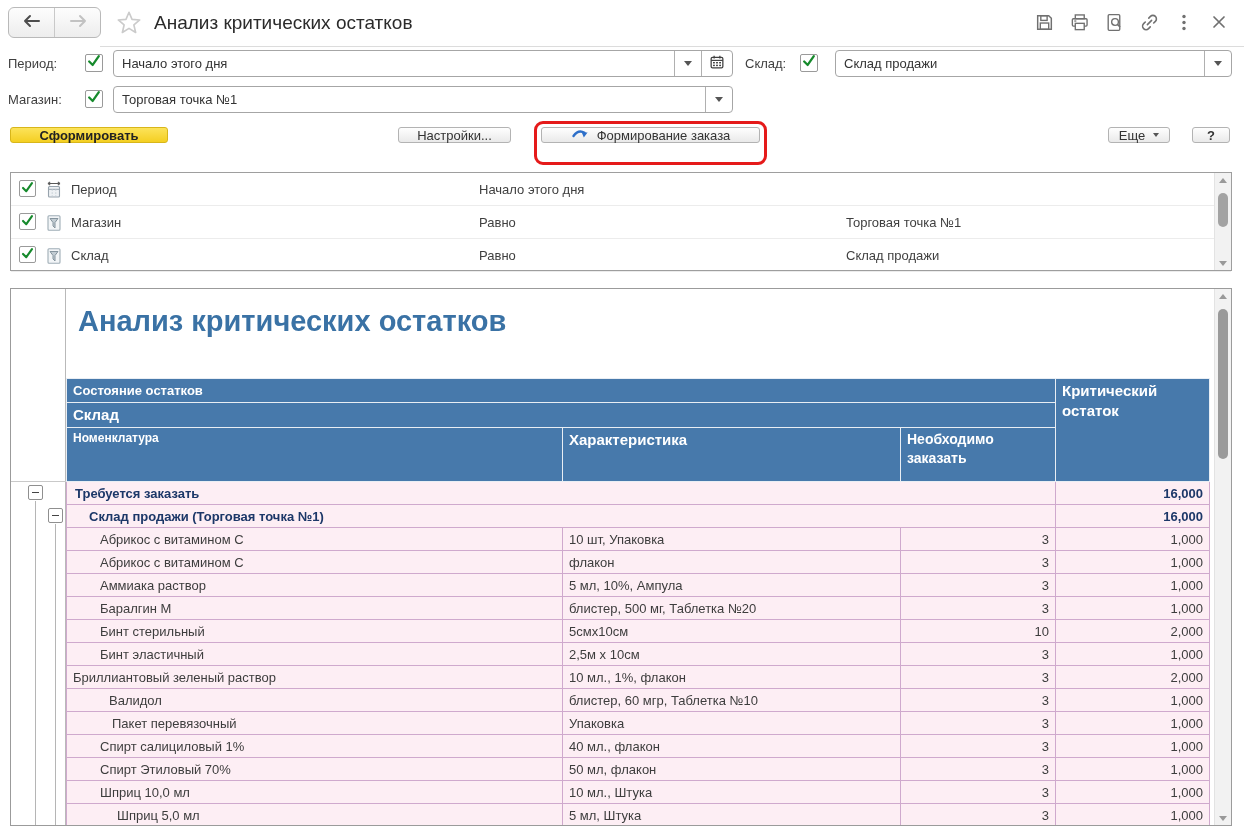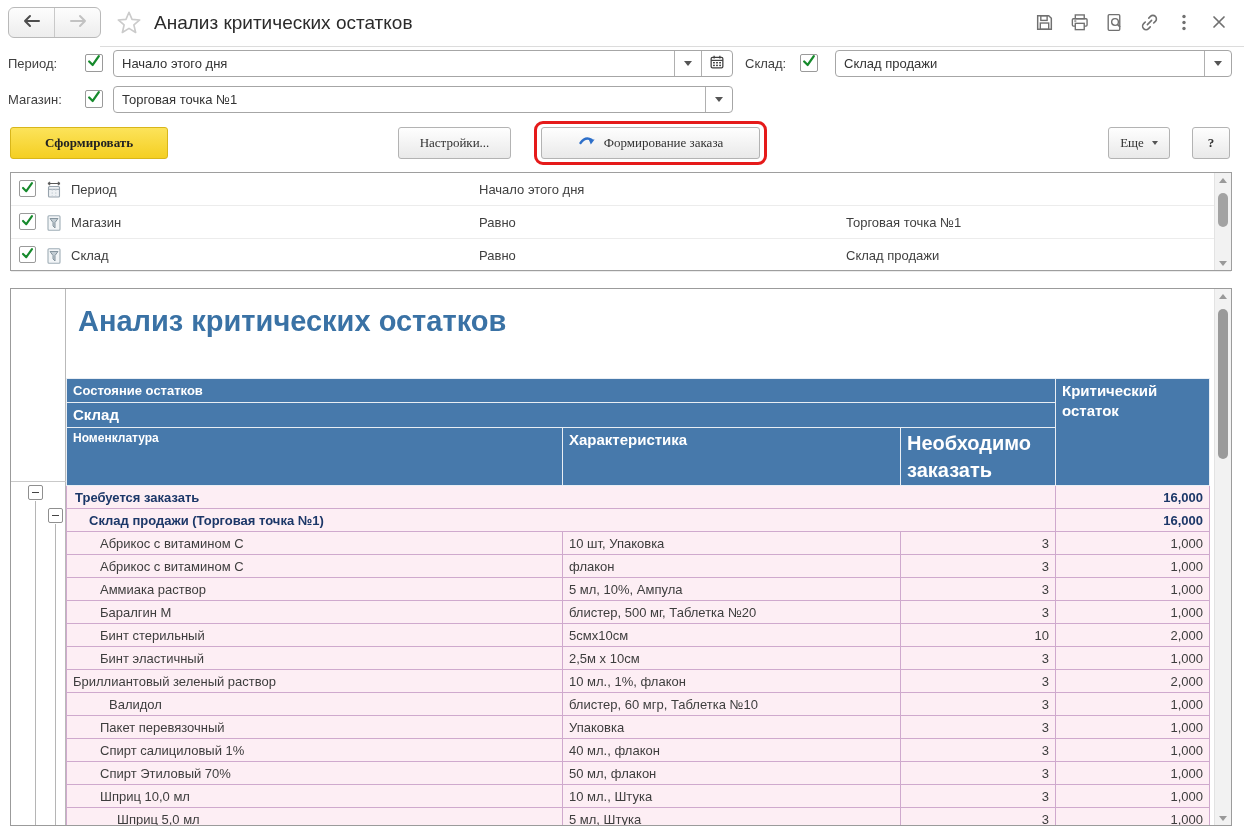--- a/index.html
+++ b/index.html
@@ -24,23 +24,23 @@
     background:#fff; display:flex; align-items:center; justify-content:center; cursor:pointer; }
   .combo { position:absolute; height:27px; border:1px solid #a6a6a6; border-radius:4px; background:#fff; }
   .combo .txt { position:absolute; left:8px; top:0; right:60px; line-height:25px; font-size:13px;
     color:#333; white-space:nowrap; overflow:hidden; }
   .combo .zone { position:absolute; top:0; height:100%; border-left:1px solid #b0b0b0;
     display:flex; align-items:center; justify-content:center; cursor:pointer; }
   .caret { width:0; height:0; border-left:4px solid transparent; border-right:4px solid transparent;
     border-top:5px solid #555; }
 
   
-  .btn { position:absolute; height:32px; border:1px solid #b3b3b3; border-radius:3px;
+  .btn { position:absolute; height:16px; border:1px solid #b3b3b3; border-radius:3px;
     background:linear-gradient(#fefefe,#e9e9e9); font-size:13px; color:#333;
-    display:flex; align-items:center; justify-content:center; gap:8px; cursor:pointer; white-space:nowrap;font-family:Liberation Serif, serif; }
+    display:flex; align-items:center; justify-content:center; gap:8px; cursor:pointer; white-space:nowrap; }
   .btn.yellow { background:linear-gradient(#fce35a,#f4cf22); border-color:#d8b61a; font-weight:bold; color:#222; }
   .annotation { position:absolute; border:3px solid #e51a1a; border-radius:9px; pointer-events:none; z-index:6; }
 
   
   .flist { position:absolute; left:10px; top:172px; width:1222px; height:99px;
     border:1px solid #9e9e9e; background:#fff; }
   .flist-row { position:relative; height:33px; border-bottom:1px solid #ececec; cursor:default; }
   .flist-row:last-child { border-bottom:none; }
   .flist-row .cb { left:8px; top:7px; }
   .flist-ic { position:absolute; left:33px; top:7px; }
@@ -322,21 +322,21 @@
           <tr style="height:24px;">
             <td class="h" colspan="3" style="font-size:13px;">Состояние остатков</td>
             <td class="h top" rowspan="3" style="font-size:15px;">Критический остаток</td>
           </tr>
           <tr style="height:25px;">
             <td class="h" colspan="3" style="font-size:15px;">Склад</td>
           </tr>
           <tr style="height:54px;">
             <td class="h top" style="font-size:12px;">Номенклатура</td>
             <td class="h top" style="font-size:15px;">Характеристика</td>
-            <td class="h top" style="font-size:20px;">Необходимо заказать</td>
+            <td class="h top" style="font-size:14px;">Необходимо заказать</td>
           </tr>
           <tr>
             <td class="d g" colspan="3" style="padding-left:8px;">Требуется заказать</td>
             <td class="d g num">16,000</td>
           </tr>
           <tr>
             <td class="d g" colspan="3" style="padding-left:22px;">Склад продажи (Торговая точка №1)</td>
             <td class="d g num">16,000</td>
           </tr>
 
@@ -390,21 +390,21 @@
   </tr>
 
   <tr>
     <td class="d" style="padding-left:42px;">Валидол</td>
     <td class="d">блистер, 60 мгр, Таблетка №10</td>
     <td class="d num">3</td>
     <td class="d num">1,000</td>
   </tr>
 
   <tr>
-    <td class="d" style="padding-left:33px;">Пакет перевязочный</td>
+    <td class="d" style="padding-left:45px;">Пакет перевязочный</td>
     <td class="d">Упаковка</td>
     <td class="d num">3</td>
     <td class="d num">1,000</td>
   </tr>
 
   <tr>
     <td class="d" style="padding-left:33px;">Спирт салициловый 1%</td>
     <td class="d">40 мл., флакон</td>
     <td class="d num">3</td>
     <td class="d num">1,000</td>

